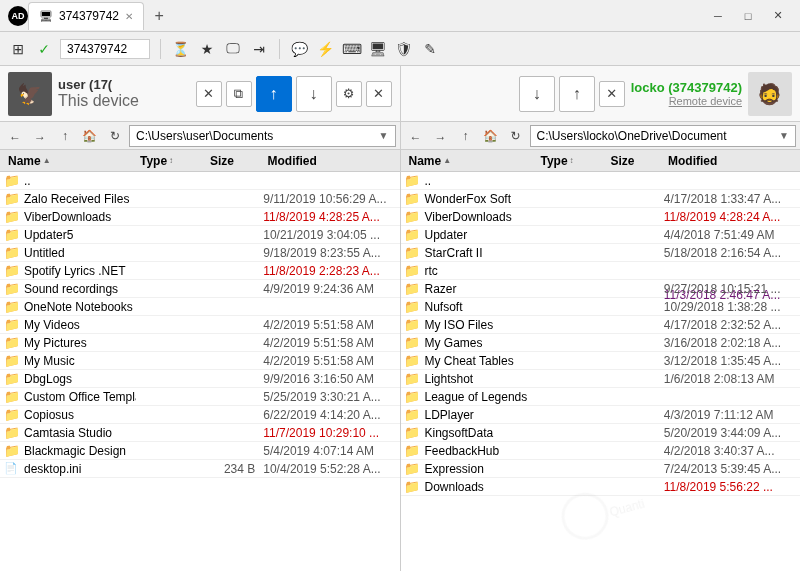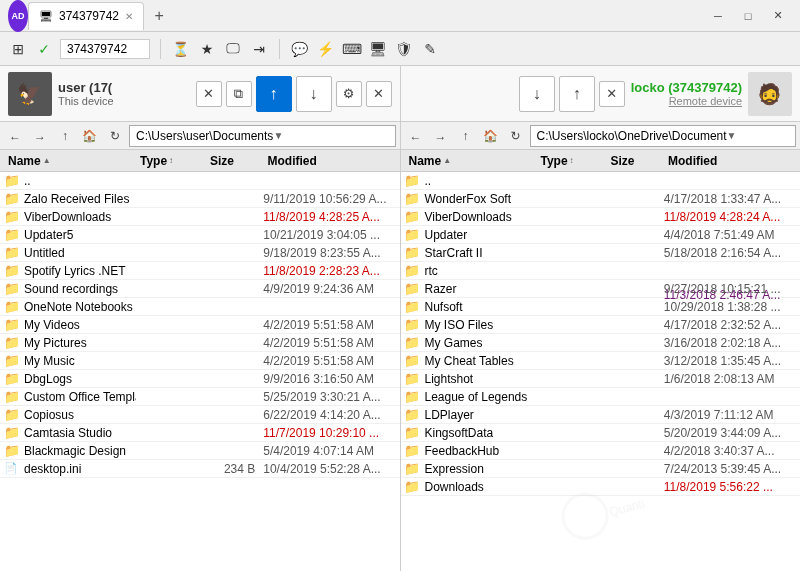--- a/index.html
+++ b/index.html
@@ -96,21 +96,21 @@
       color: white;
     }
     .avatar-right {
       width: 44px; height: 44px;
       border-radius: 2px;
       overflow: hidden;
       flex-shrink: 0;
     }
     .conn-info { flex: 1; }
     .conn-name { font-weight: bold; font-size: 13px; color: #333; }
-    .conn-sub { font-size: 11px; color: #666; }
+    .conn-sub { font-size: 16px; color: #666; }
     .conn-actions { display: flex; gap: 4px; align-items: center; }
     .conn-btn {
       width: 26px; height: 26px; border: 1px solid #bbb; background: white;
       cursor: pointer; display: flex; align-items: center; justify-content: center;
       font-size: 13px; color: #444; border-radius: 2px;
     }
     .conn-btn-lg {
       width: 36px; height: 36px; border: 1px solid #bbb; background: white;
       cursor: pointer; display: flex; align-items: center; justify-content: center;
       font-size: 16px; color: #444; border-radius: 2px;
@@ -143,21 +143,21 @@
       padding: 0 4px;
       gap: 3px;
     }
     .nav-btn {
       width: 22px; height: 22px; border: none; background: transparent;
       cursor: pointer; font-size: 12px; color: #444; display: flex; align-items: center; justify-content: center;
     }
     .nav-path {
       flex: 1; background: white; border: 1px solid #aaa;
       padding: 2px 6px; font-size: 11px; height: 22px;
-      display: flex; align-items: center; justify-content: flex-start;
+      display: flex; align-items: center; justify-content: space-between;
     }
     .nav-path-text { overflow: hidden; white-space: nowrap; text-overflow: ellipsis; }
     .nav-path-arrow { color: #666; font-size: 10px; flex-shrink: 0; }
 
     
     .col-headers {
       display: flex;
       align-items: center;
       background: #e8e8e8;
       border-bottom: 1px solid #ccc;
@@ -206,22 +206,22 @@
       opacity: 0.25;
       font-size: 40px;
       color: #888;
       pointer-events: none;
       z-index: 10;
       transform: rotate(-15deg);
     }
 
     
     .anydesk-logo {
-      width: 20px; height: 32px;
-      background: #6d28d9;
+      width: 20px; height: 20px;
+      background: #000000;
       border-radius: 50%;
       display: flex; align-items: center; justify-content: center;
       color: white; font-weight: bold; font-size: 10px;
     }
     .conn-right-text { text-align: right; }
 
     
     .icon-check { color: #22aa22; font-size: 14px; }
   </style>
 </head>

